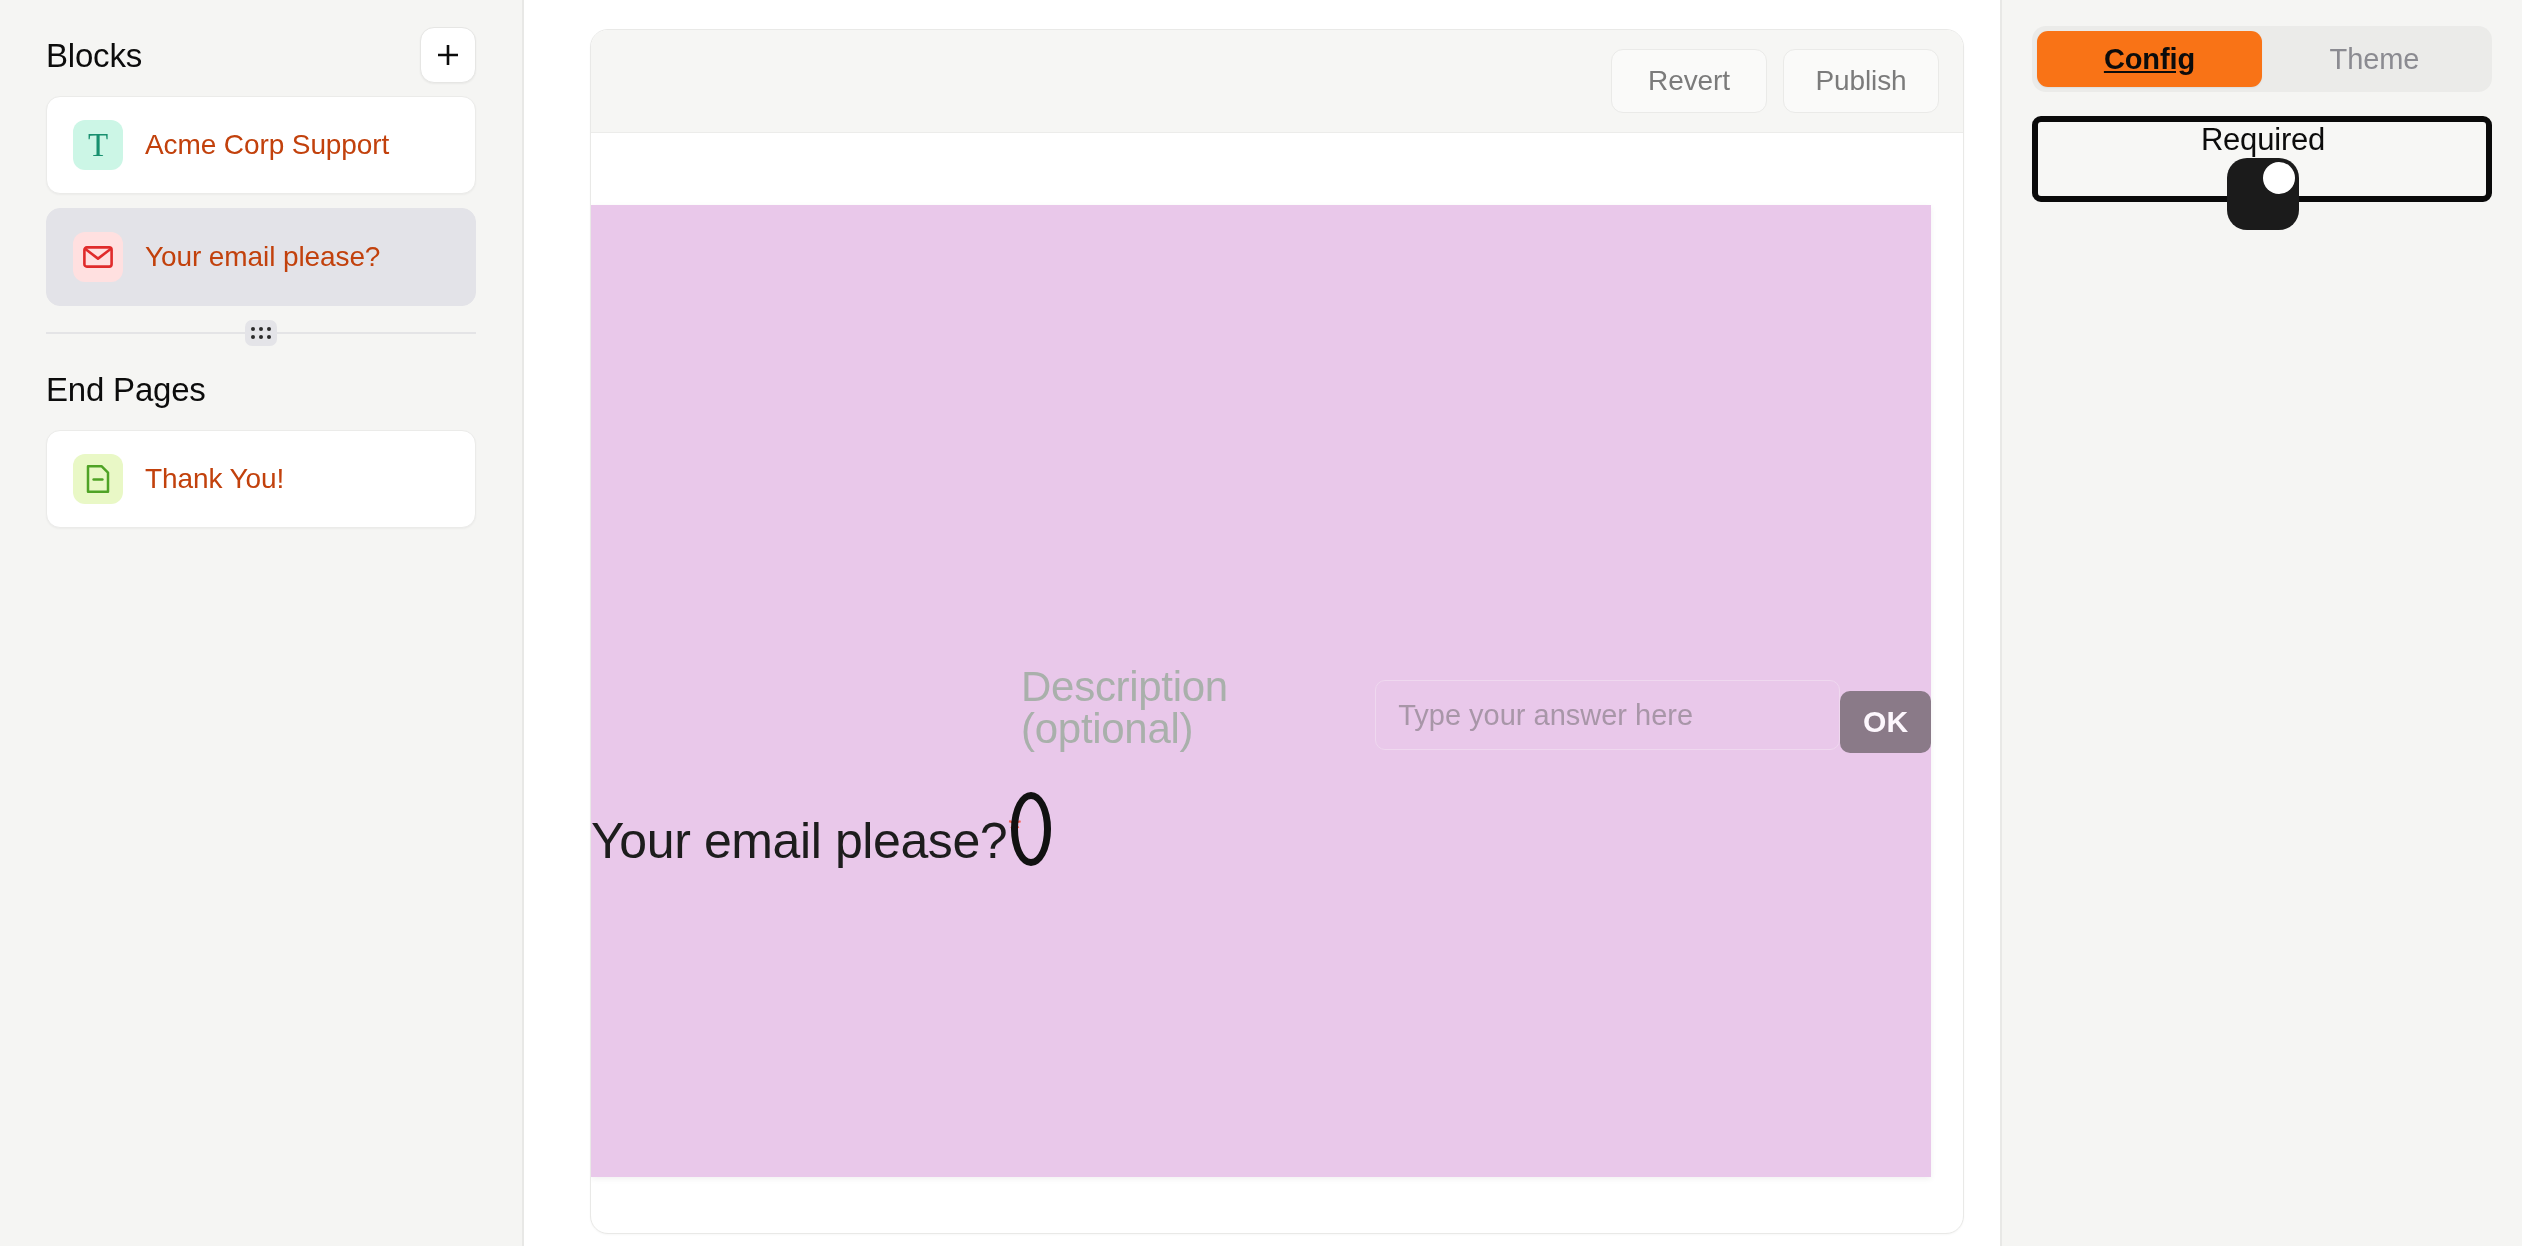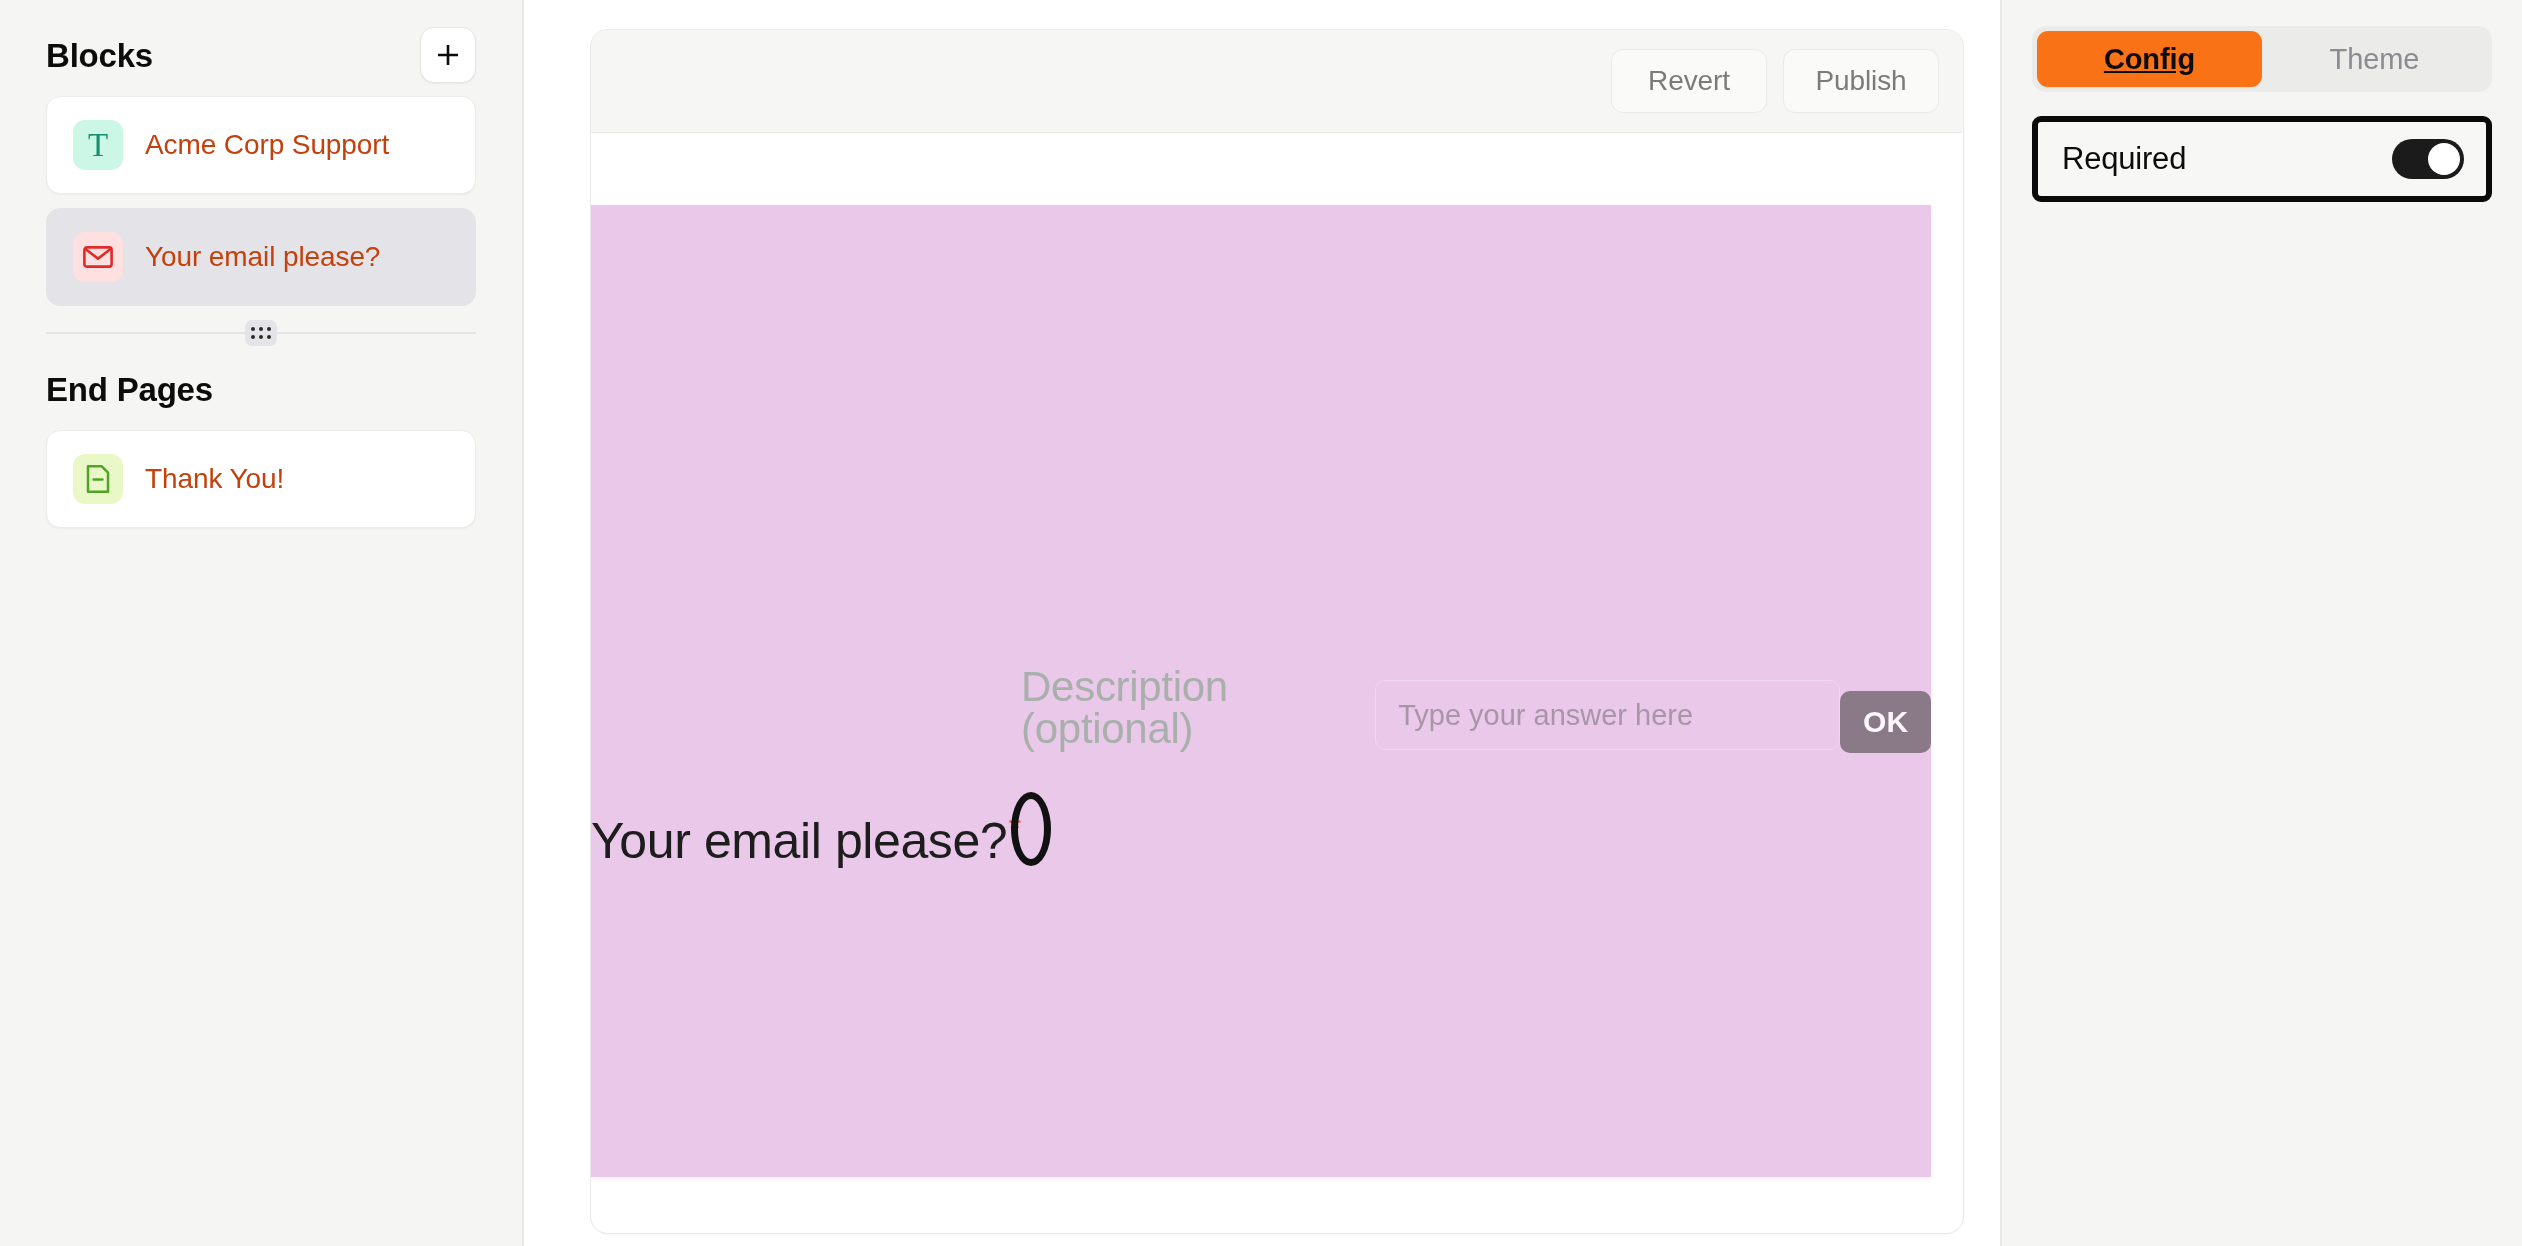--- a/index.html
+++ b/index.html
@@ -40,21 +40,21 @@
   .section-head {
     display: flex;
     align-items: center;
     justify-content: space-between;
     height: 92px;
     padding-top: 18px;
   }
 
   .section-title {
     font-size: 33px;
-    font-weight: 700;
+    font-weight: 400;
     color: #0c0c0c;
     letter-spacing: -0.2px;
     line-height: 1;
   }
 
   .add-btn {
     width: 56px;
     height: 56px;
     border-radius: 14px;
     background: #ffffff;
@@ -326,20 +326,21 @@
   .config-row {
     margin-top: 24px;
     height: 86px;
     border: 6px solid #0a0a0a;
     border-radius: 9px;
     background: #f7f7f5;
     display: flex;
     align-items: center;
     justify-content: space-between;
     padding: 0 22px 0 24px;
+    flex-direction: column;
   }
   .config-label {
     font-size: 31px;
     color: #0c0c0c;
     letter-spacing: -0.2px;
   }
 
   .toggle {
     width: 72px;
     height: 40px;

